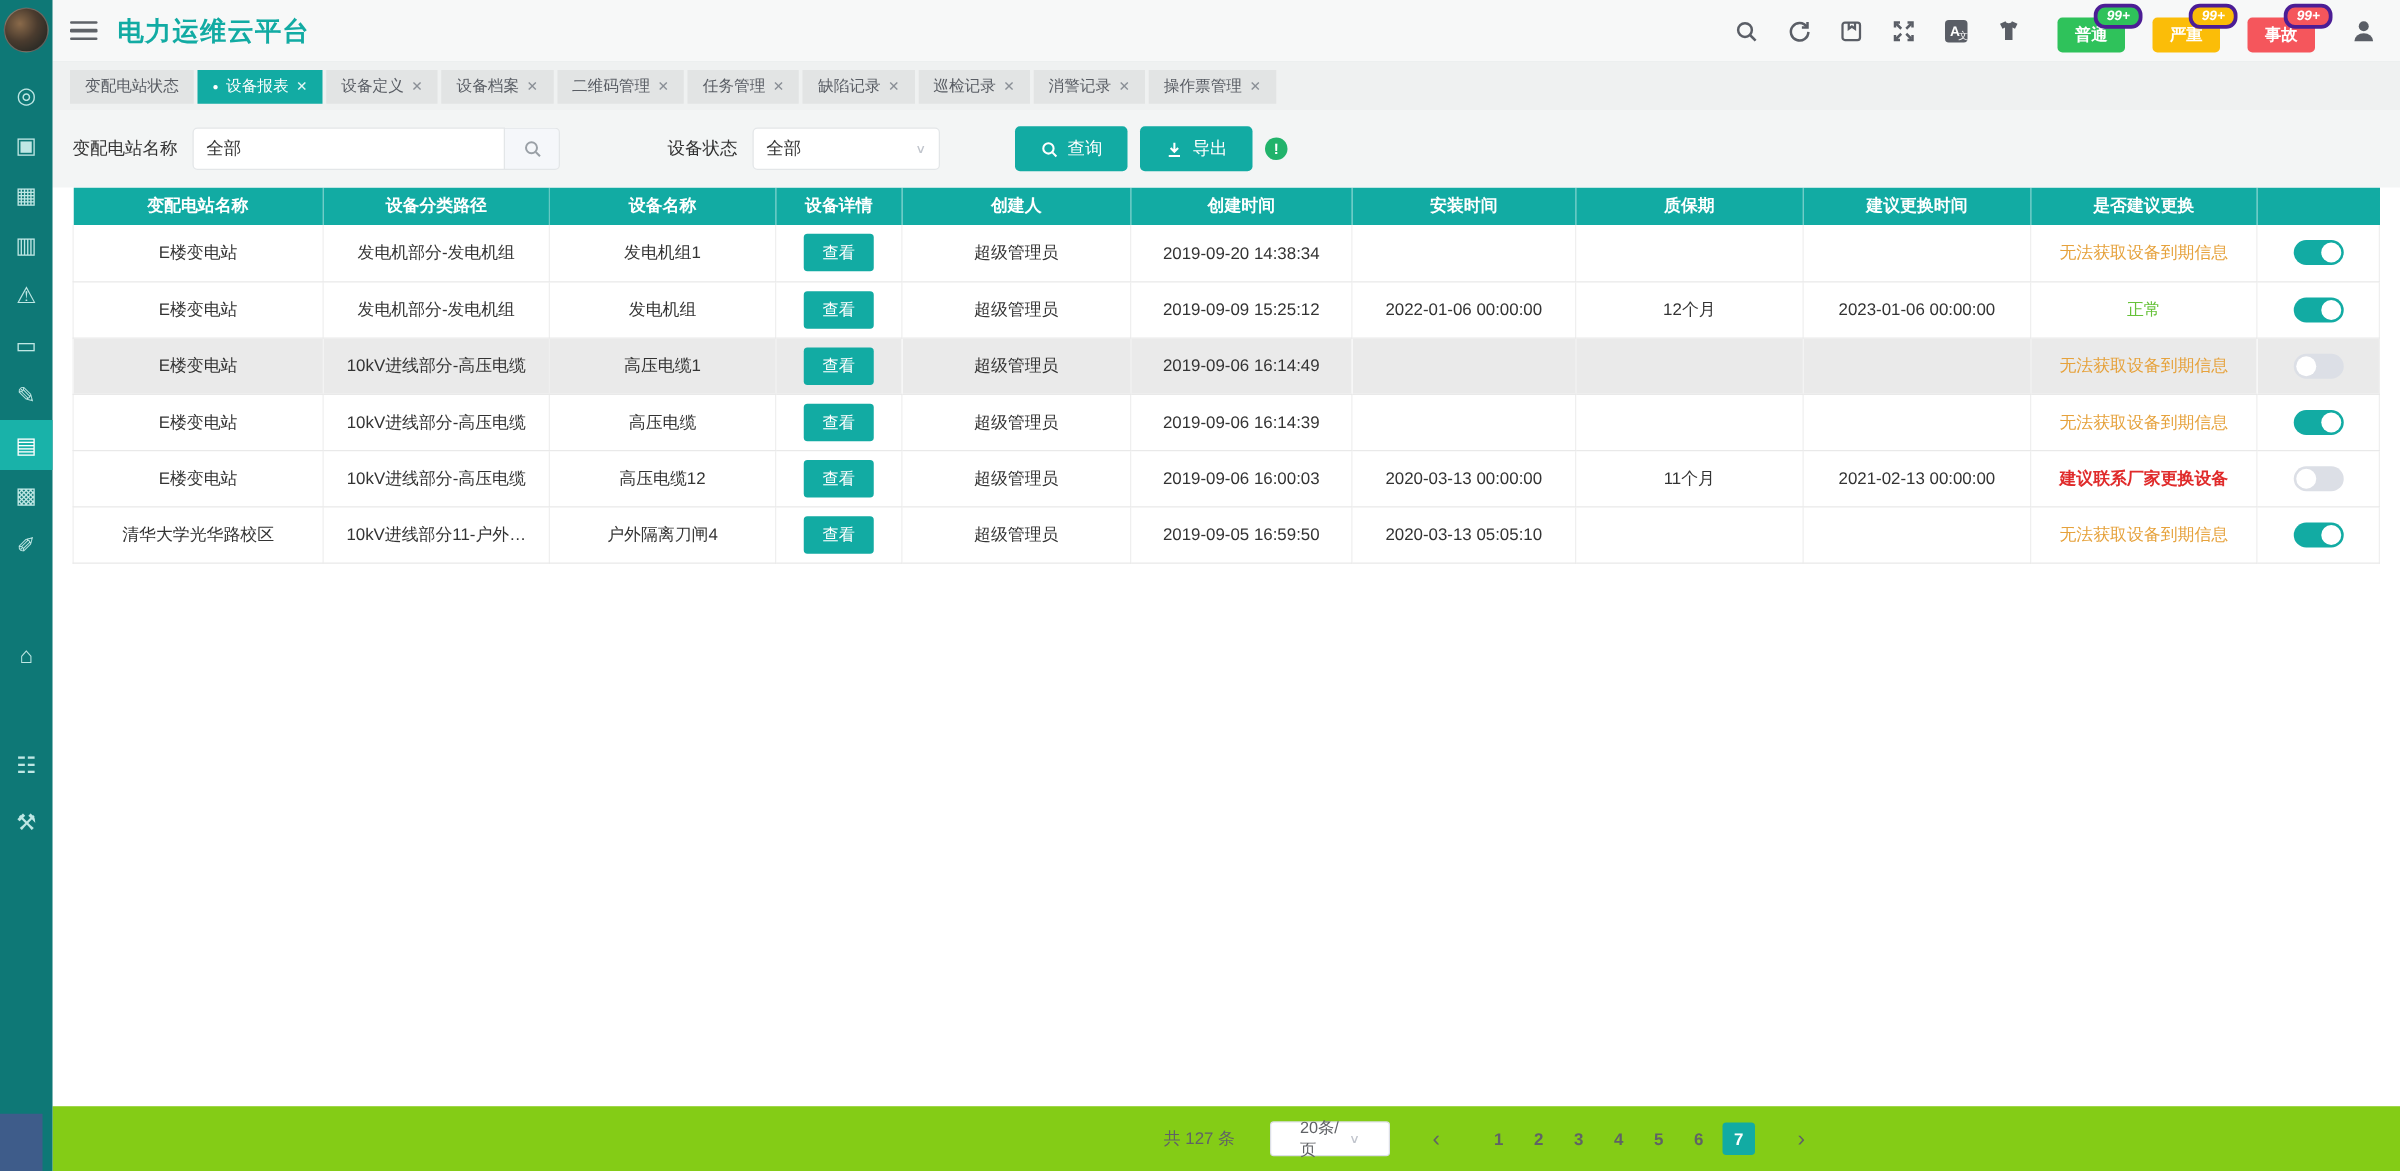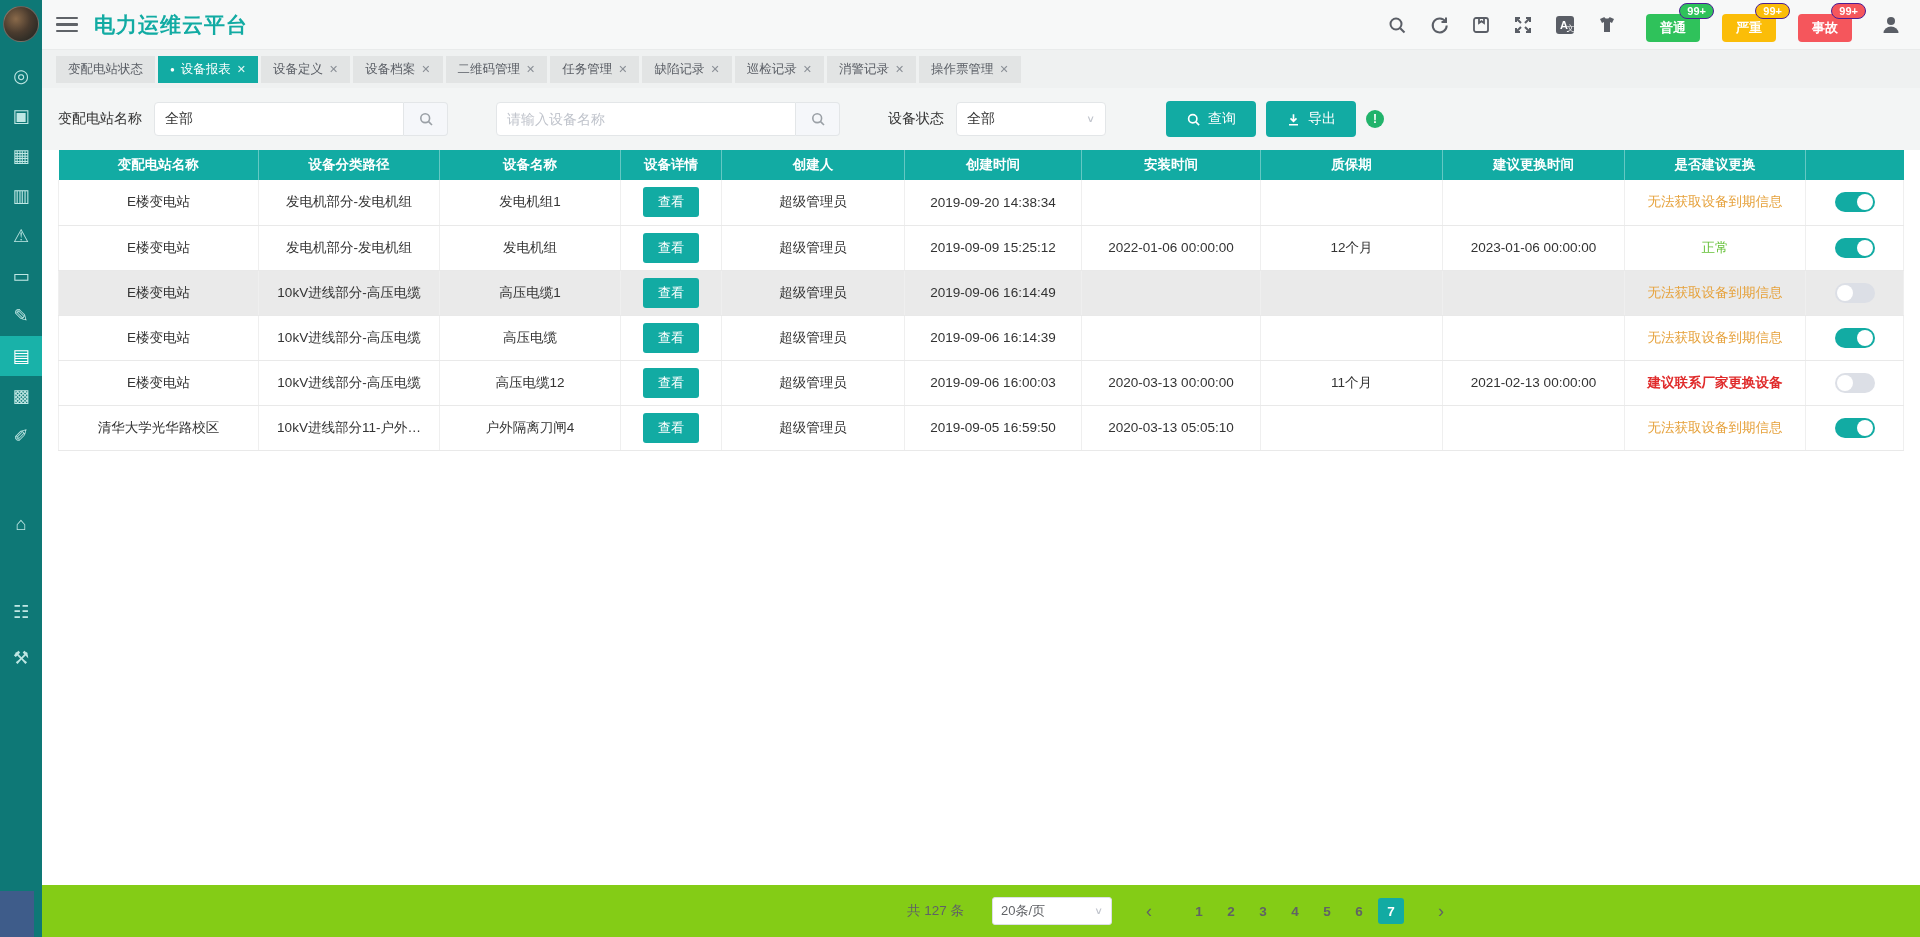--- a/index.html
+++ b/index.html
@@ -25,21 +25,21 @@
   .hdr { height:50px; background:#f7f8f8; display:flex; align-items:center; padding:0 18px 0 14px; border-bottom:1px solid #e9ebeb; }
   .hamburger { width:22px; display:flex; flex-direction:column; gap:4px; cursor:pointer; margin-right:16px; }
   .hamburger span { height:2.5px; background:#5f6368; border-radius:1px; }
   .hdr-title { color:var(--primary); font-size:21px; font-weight:bold; letter-spacing:1px; }
   .hdr-right { margin-left:auto; display:flex; align-items:center; gap:20px; }
   .hicon { width:22px; height:22px; display:flex; align-items:center; justify-content:center; cursor:pointer; color:#5a5e66; }
   .hicon svg { stroke:#5a5e66; }
   .alert-btn { position:relative; border:none; color:#fff; font-size:13px; font-weight:bold;
     padding:5px 14px; border-radius:4px; cursor:pointer; margin-top:6px; }
   .alert-btn .cnt { position:absolute; top:-11px; right:-14px; background:inherit; color:#fff;
-    font-size:11px; padding:1px 7px; border-radius:9px; border:1px solid #4c1d95; }
+    font-size:11px; padding:1px 7px; border-radius:9px; border:3px solid #4c1d95;font-style:italic; }
   .b-green { background:var(--badge-green); } .b-amber { background:var(--badge-amber); } .b-red { background:var(--badge-red); }
 
   
   .tabbar { height:38px; background:#eff1f1; display:flex; align-items:center; gap:3px; padding:0 0 0 14px; }
   .tab { height:27px; background:#e2e4e4; color:#595d64; font-size:12.5px; display:flex; align-items:center;
     gap:6px; padding:0 12px; cursor:pointer; white-space:nowrap; }
   .tab .x { font-size:11px; color:#8a8f96; }
   .tab.active { background:var(--primary); color:#fff; }
   .tab.active .x { color:#e2f6f4; }
   .tab .dot { font-size:8px; }
@@ -78,22 +78,22 @@
   .st-warn { color:var(--warn); } .st-ok { color:var(--ok); } .st-danger { color:var(--danger); font-weight:bold;text-align:right; }
   .toggle { width:40px; height:20px; border-radius:10px; background:var(--toggle-off); display:inline-block;
     position:relative; cursor:pointer; vertical-align:middle; }
   .toggle::after { content:""; position:absolute; top:2px; left:2px; width:16px; height:16px; border-radius:50%; background:#fff; }
   .toggle.on { background:var(--primary); }
   .toggle.on::after { left:auto; right:2px; }
 
   
   .pager { height:52px; background:#84cc16; display:flex; align-items:center; justify-content:flex-end;
     gap:28px; padding-right:470px; font-size:13.5px; color:#606266; }
-  .psize { width:120px; height:28px; border:1px solid #dcdfe6; border-radius:3px; background:#fff;
-    display:flex; align-items:center; padding:0 8px; cursor:pointer; font-size:13px; }
+  .psize { width:96px; height:28px; border:1px solid #dcdfe6; border-radius:3px; background:#fff;
+    display:flex; align-items:center; padding:0 23px; cursor:pointer; font-size:13px; }
   .parrow { font-size:18px; color:#606266; cursor:pointer; padding:0 6px; }
   .pages { display:flex; align-items:center; gap:6px; }
   .pnum { min-width:26px; height:26px; display:flex; align-items:center; justify-content:center;
     border-radius:3px; cursor:pointer; font-weight:bold; color:#606266; }
   .pnum.active { background:var(--primary); color:#fff; }
 </style>
 </head>
 <body>
 
 <div class="sidebar">
@@ -253,29 +253,20 @@
     <div class="inputwrap">
       <input class="finput" value="全部" style="">
       <div class="inpbtn">
         <svg width="16" height="16" viewBox="0 0 20 20" fill="none" stroke="#9aa0a6" stroke-width="2">
             <circle cx="9" cy="9" r="5.5"></circle>
             <line x1="13.2" y1="13.2" x2="17.5" y2="17.5"></line>
           </svg>
       </div>
     </div>
     <div class="gap28"></div>
-    <div class="inputwrap">
-      <input class="finput" style="width: 300px;" placeholder="请输入设备名称">
-      <div class="inpbtn">
-        <svg width="16" height="16" viewBox="0 0 20 20" fill="none" stroke="#9aa0a6" stroke-width="2">
-            <circle cx="9" cy="9" r="5.5"></circle>
-            <line x1="13.2" y1="13.2" x2="17.5" y2="17.5"></line>
-          </svg>
-      </div>
-    </div>
     <div class="gap28"></div>
     <span class="flabel">设备状态</span>
     <div class="fselect">
       <span>全部</span>
       <span class="chev">∨</span>
     </div>
     <div class="gap40"></div>
     <button class="btn">
       <svg width="15" height="15" viewBox="0 0 20 20" fill="none" stroke="#fff" stroke-width="2.2">
           <circle cx="9" cy="9" r="5.5"></circle>

